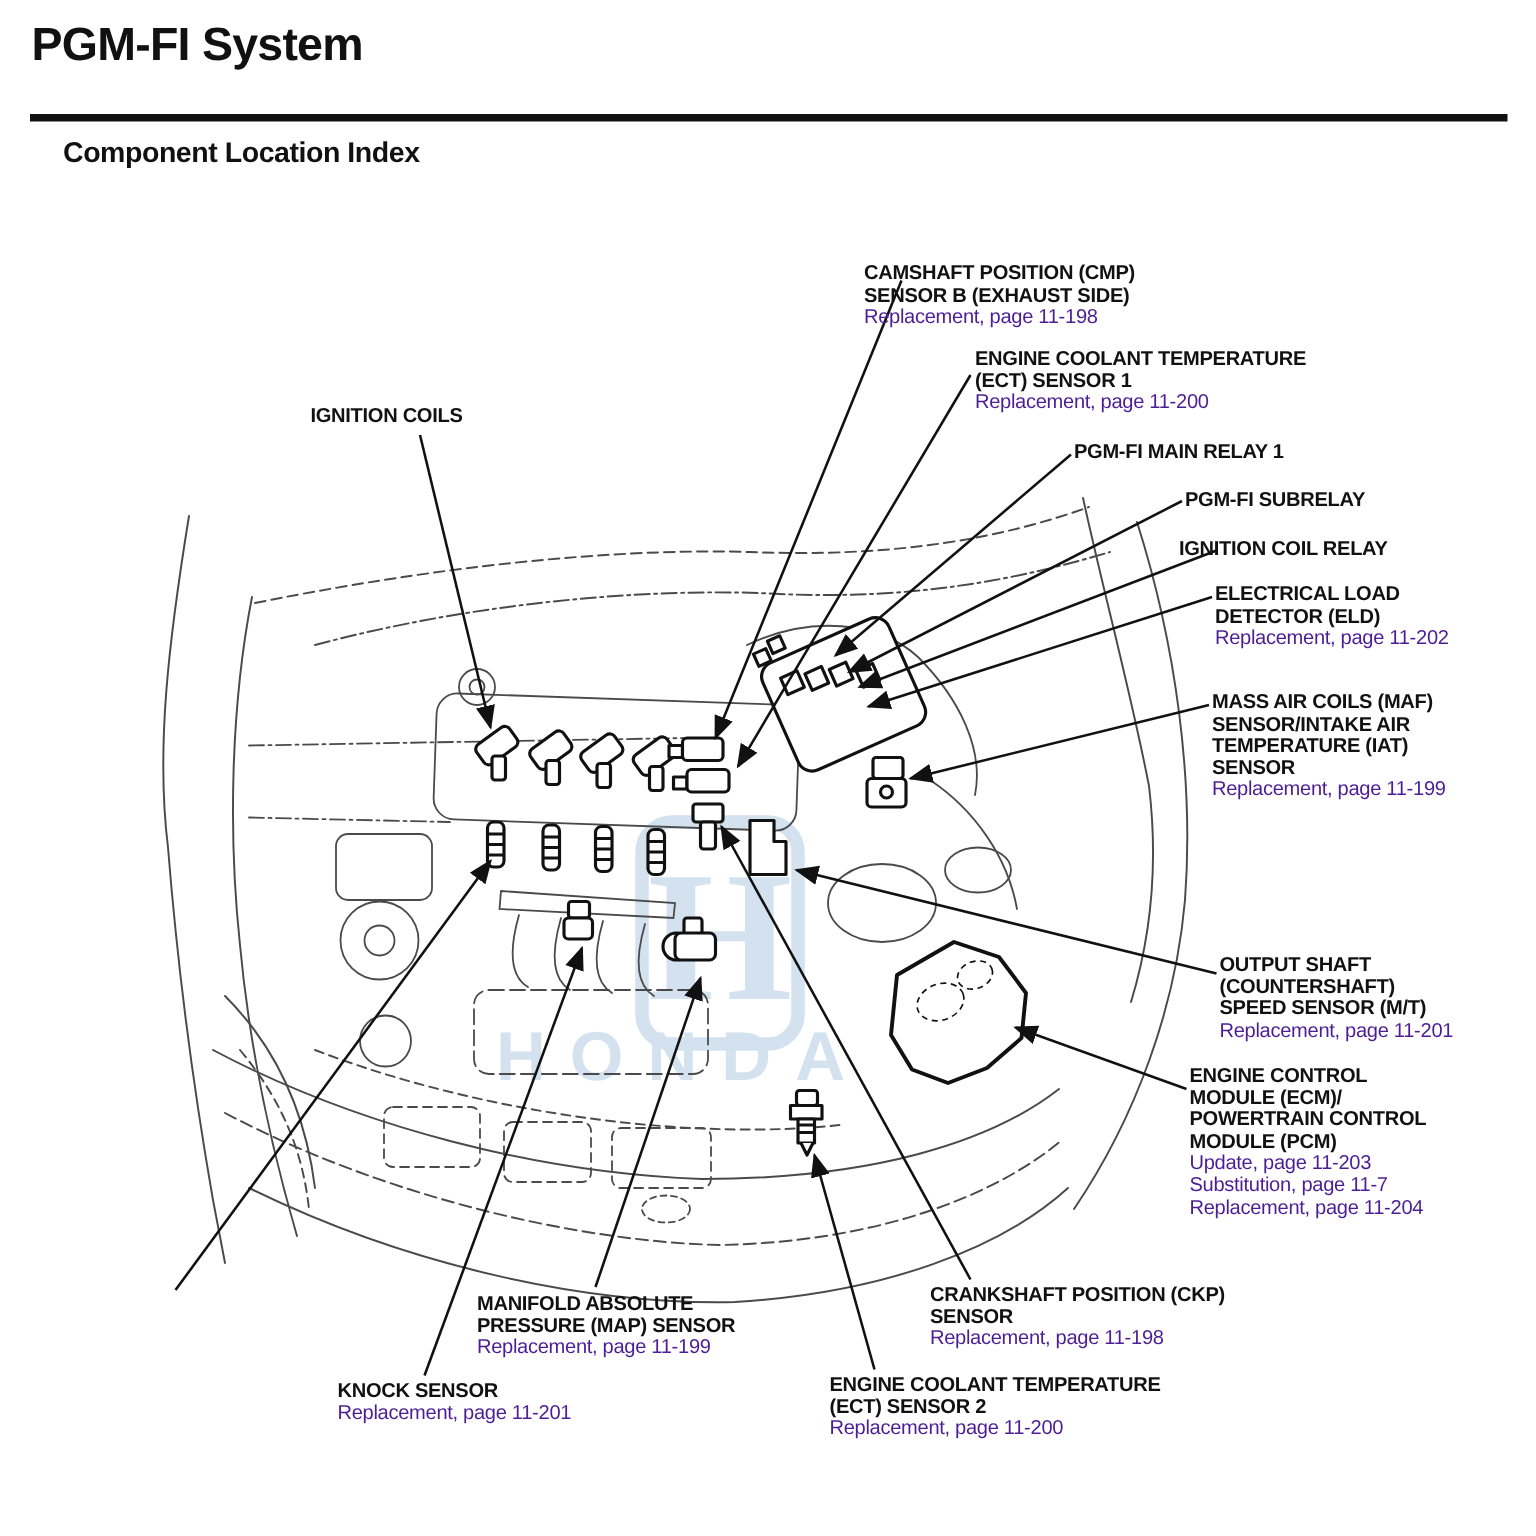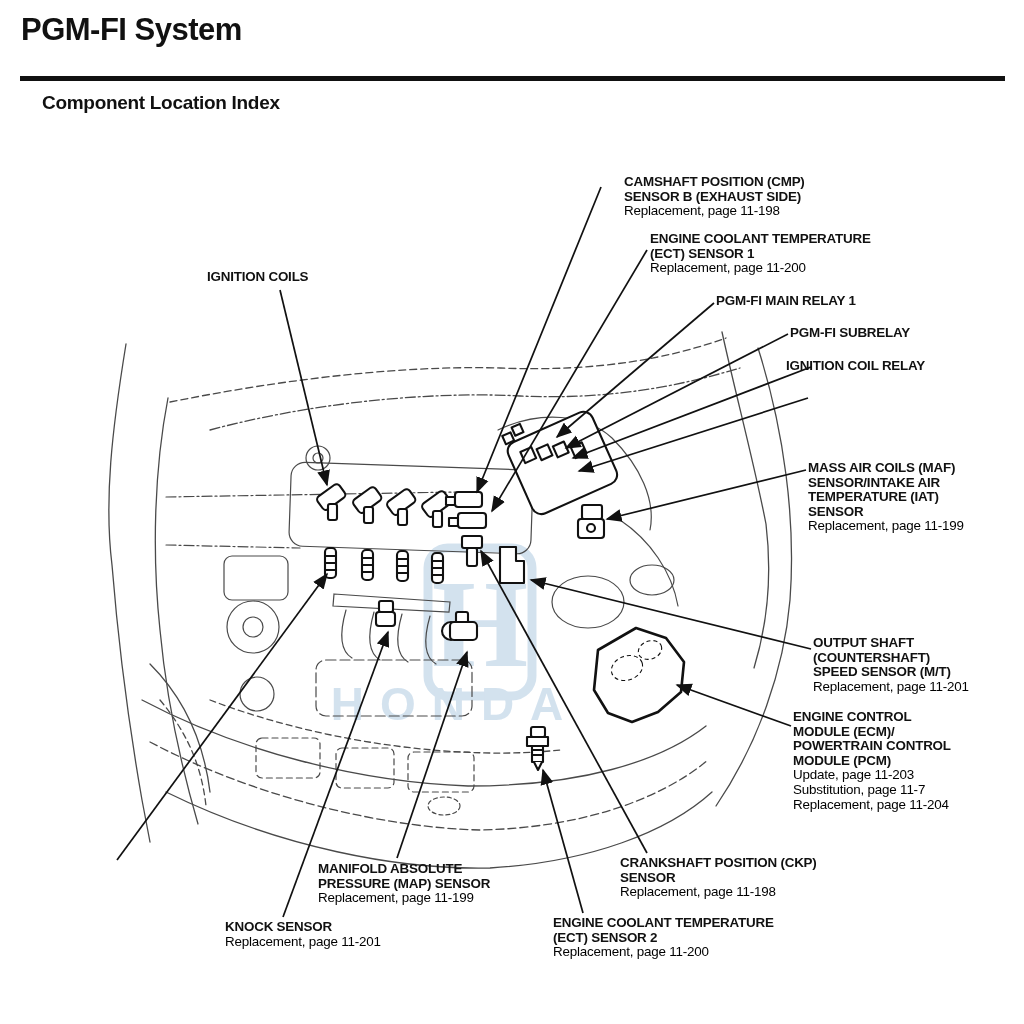--- a/index.html
+++ b/index.html
@@ -15,21 +15,21 @@
   .section-title{
     position:absolute;left:42px;top:92px;margin:0;
     font-size:19px;font-weight:700;letter-spacing:-0.3px;color:#111;
   }
   .diagram{position:absolute;left:0;top:0;width:1024px;height:1024px;}
   svg.art{position:absolute;left:0;top:0;}
   .callout{
     position:absolute;font-size:13.4px;line-height:14.6px;font-weight:700;
     letter-spacing:-0.2px;white-space:nowrap;color:#111;
   }
-  .callout .ref{font-weight:400;color:#000000;}
+  .callout .ref{font-weight:400;color:#4c1d95;}
 </style>
 </head>
 <body>
 
 <div class="page">
 
   <h1 class="page-title">PGM-FI System</h1>
   <div class="title-rule"></div>
   <h2 class="section-title">Component Location Index</h2>
 
@@ -200,21 +200,21 @@
         <line x1="283" y1="917" x2="388" y2="632" marker-end="url(#ah)"></line>
         <line x1="647" y1="853" x2="481" y2="551" marker-end="url(#ah)"></line>
         <line x1="583" y1="913" x2="543" y2="770" marker-end="url(#ah)"></line>
       </g>
     </svg>
 
     <div class="callout" style="left:207px;top:270px">
       <div>IGNITION COILS</div>
     </div>
 
-    <div class="callout" style="left:624px;top:175px">
+    <div class="callout" style="left:576px;top:175px">
       <div>CAMSHAFT POSITION (CMP)</div>
       <div>SENSOR B (EXHAUST SIDE)</div>
       <div class="ref">Replacement, page 11-198</div>
     </div>
 
     <div class="callout" style="left:650px;top:232px">
       <div>ENGINE COOLANT TEMPERATURE</div>
       <div>(ECT) SENSOR 1</div>
       <div class="ref">Replacement, page 11-200</div>
     </div>
@@ -224,20 +224,25 @@
     </div>
 
     <div class="callout" style="left:790px;top:326px">
       <div>PGM-FI SUBRELAY</div>
     </div>
 
     <div class="callout" style="left:786px;top:359px">
       <div>IGNITION COIL RELAY</div>
     </div>
 
+    <div class="callout" style="left:810px;top:389px">
+      <div>ELECTRICAL LOAD</div>
+      <div>DETECTOR (ELD)</div>
+      <div class="ref">Replacement, page 11-202</div>
+    </div>
 
     <div class="callout" style="left:808px;top:461px">
       <div>MASS AIR COILS (MAF)</div>
       <div>SENSOR/INTAKE AIR</div>
       <div>TEMPERATURE (IAT)</div>
       <div>SENSOR</div>
       <div class="ref">Replacement, page 11-199</div>
     </div>
 
     <div class="callout" style="left:813px;top:636px">

